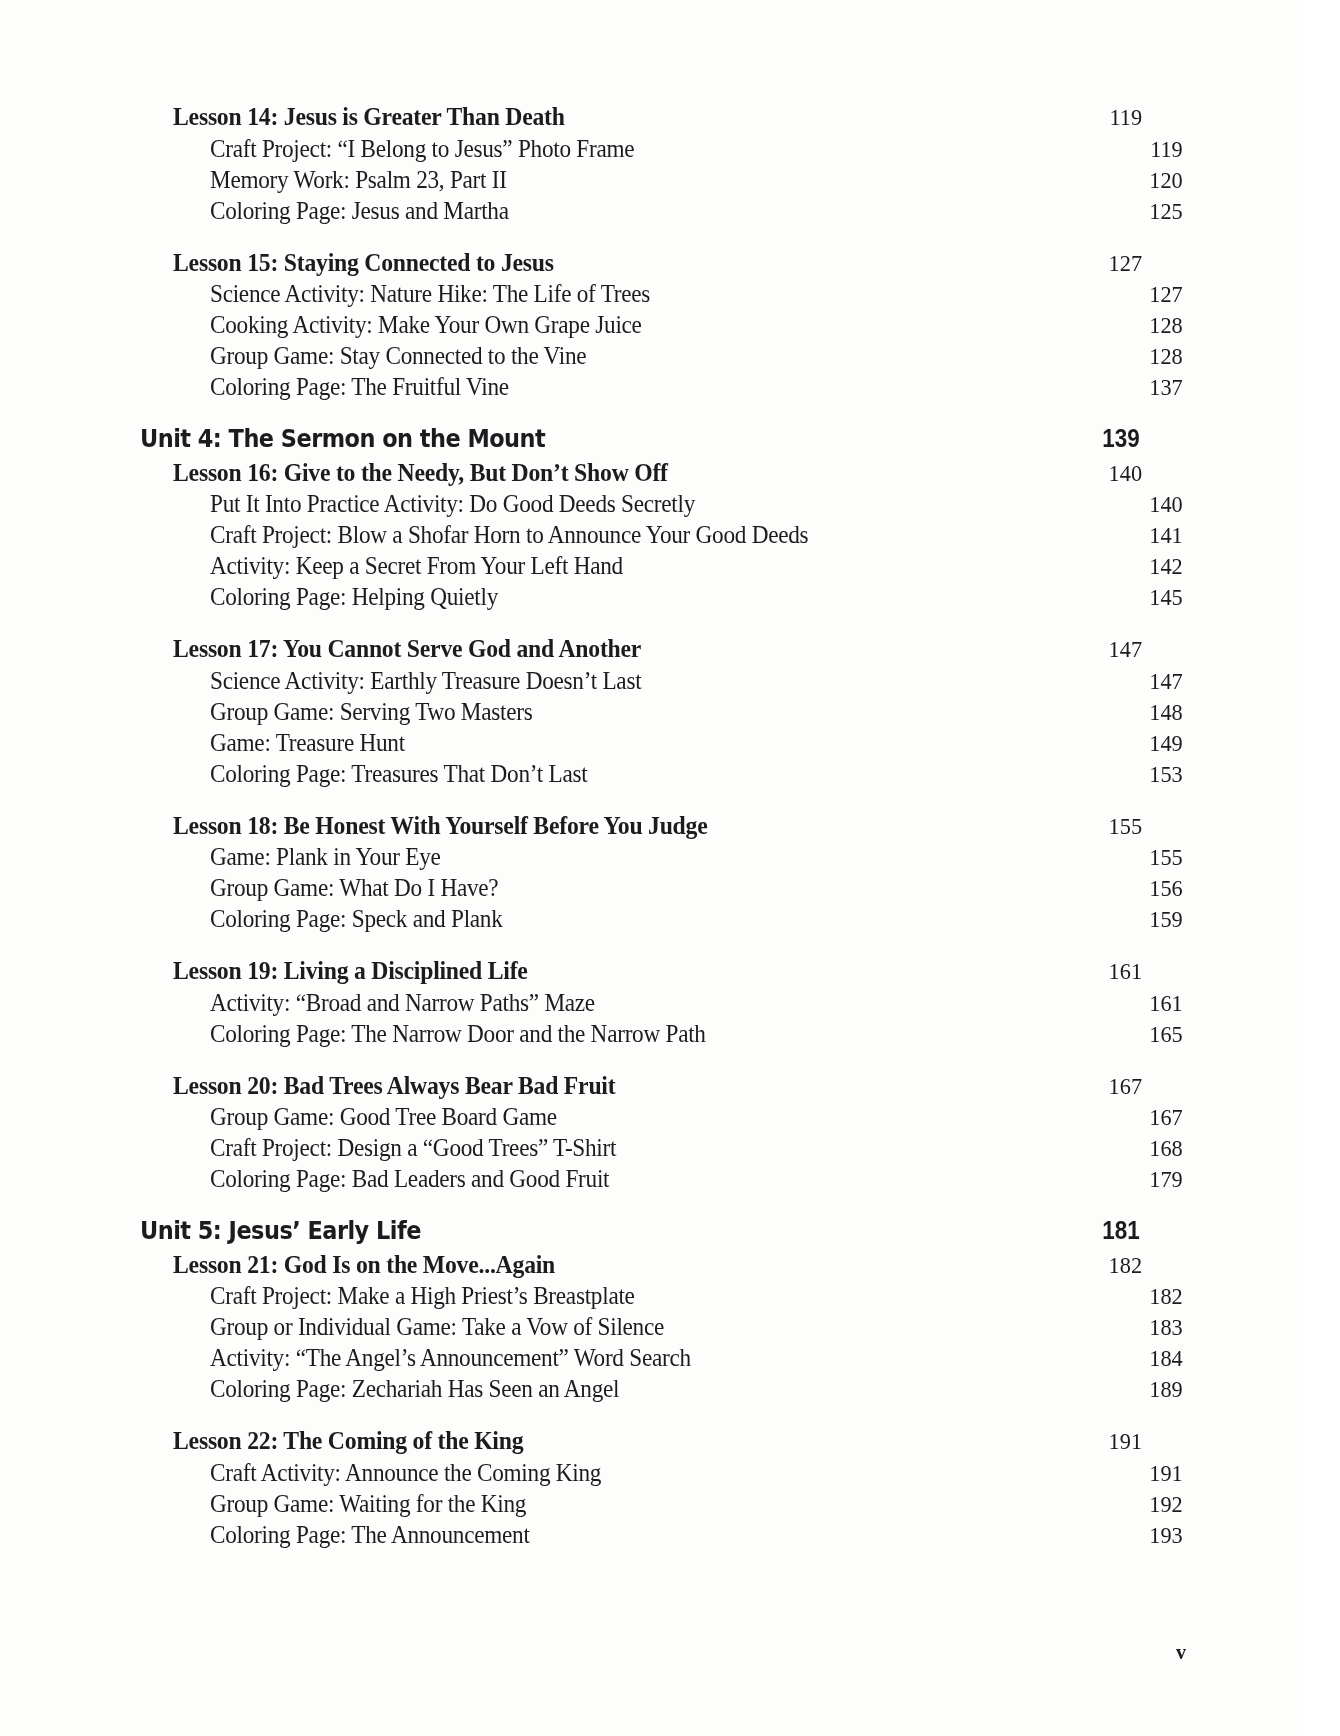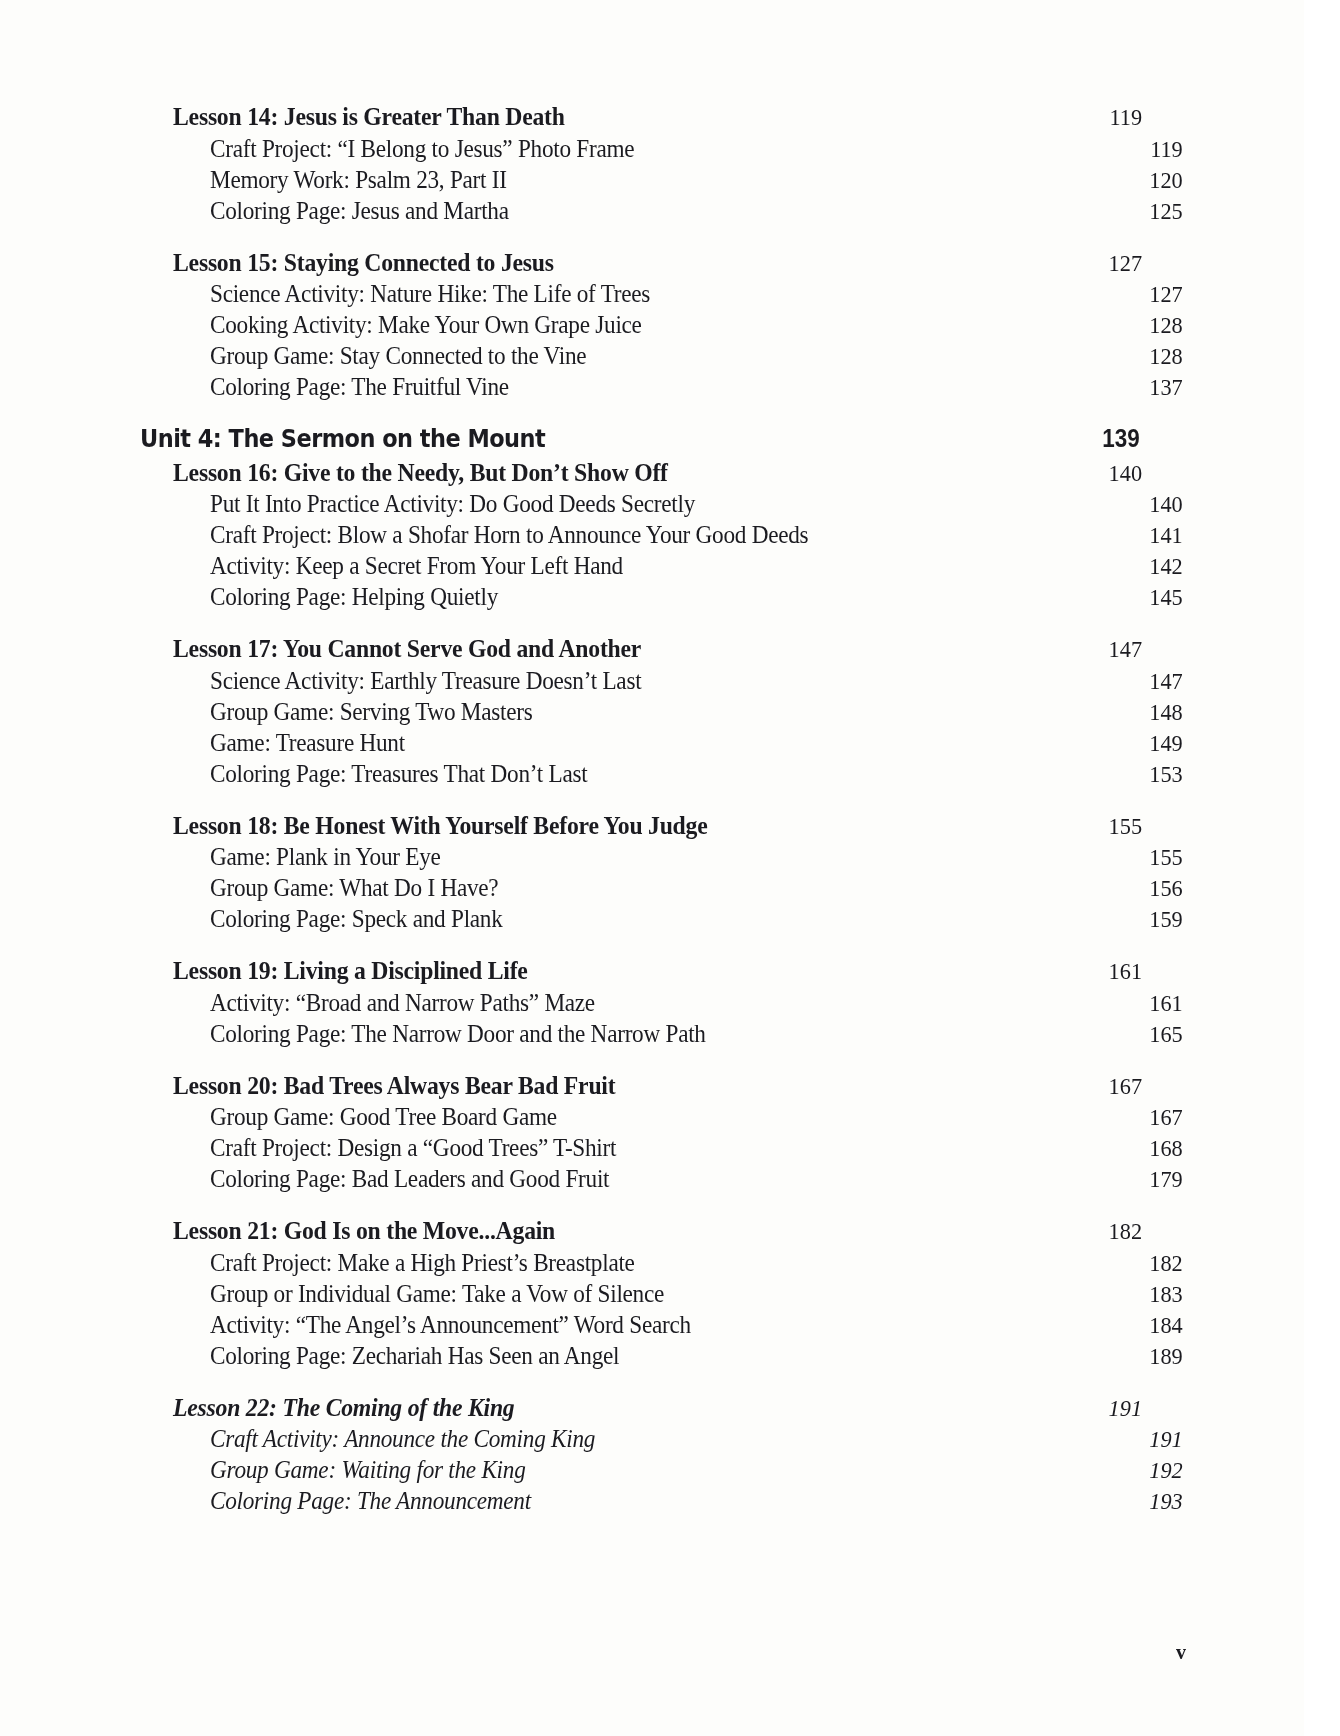--- a/index.html
+++ b/index.html
@@ -100,21 +100,21 @@
   .item .pg {
     font-size: 24px;
     letter-spacing: 0;
     width: 66px;
   }
 
   
   .row.lesson   { margin-top: 0; margin-bottom: 6px; }
   .row.item     { margin-bottom: 6px; }
   .group        { margin-bottom: 27px; }
-  .group:last-child { margin-bottom: 4px; font-style: italic; }
+  .group:last-child { margin-bottom: 4px; }
   .unitblock    { }
   .row.unit     { margin-bottom: 8px; }
 
   
   .folio {
     position: absolute;
     right: 118px;
     bottom: 72px;
     font-family: "Liberation Serif", "DejaVu Serif", serif;
     font-weight: bold;
@@ -291,20 +291,27 @@
           <span class="label">Craft Project: Design a “Good Trees” T-Shirt</span>
           <span class="spacer"></span>
           <span class="pg">168</span>
         </div>
         <div class="row item">
           <span class="label">Coloring Page: Bad Leaders and Good Fruit</span>
           <span class="spacer"></span>
           <span class="pg">179</span>
         </div>
       </div>
+      <div class="unitblock">
+        <div class="row unit">
+          <span class="label">Unit 5: Jesus’ Early Life</span>
+          <span class="spacer"></span>
+          <span class="pg">181</span>
+        </div>
+      </div>
       <div class="group">
         <div class="row lesson">
           <span class="label">Lesson 21: God Is on the Move...Again</span>
           <span class="spacer"></span>
           <span class="pg">182</span>
         </div>
         <div class="row item">
           <span class="label">Craft Project: Make a High Priest’s Breastplate</span>
           <span class="spacer"></span>
           <span class="pg">182</span>

